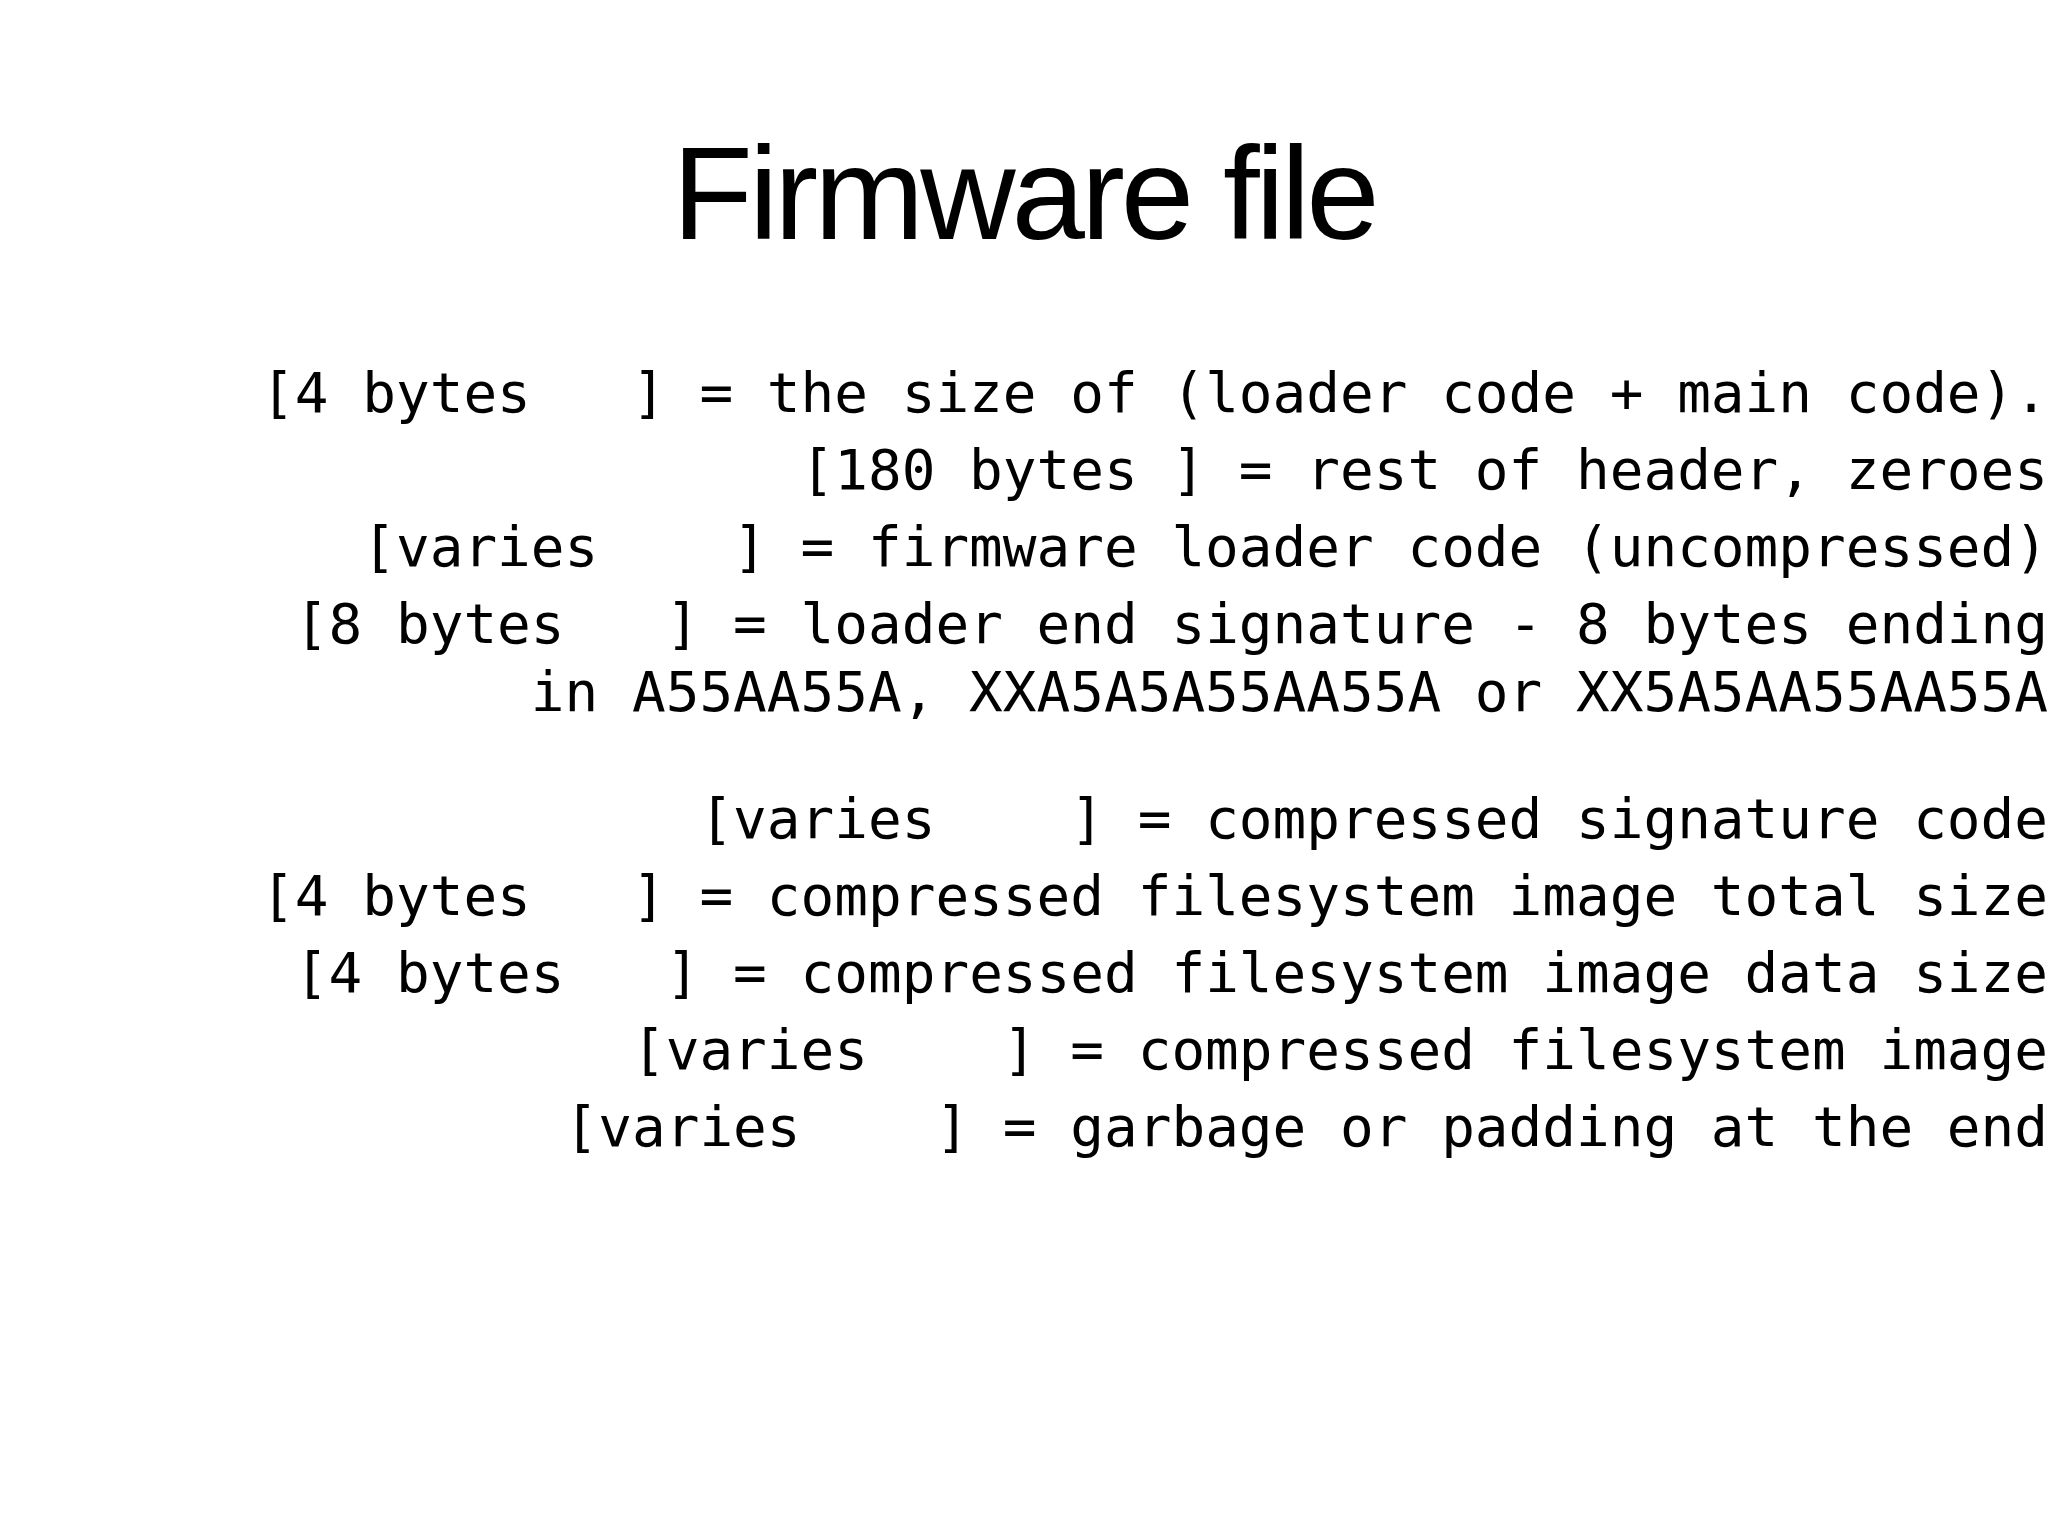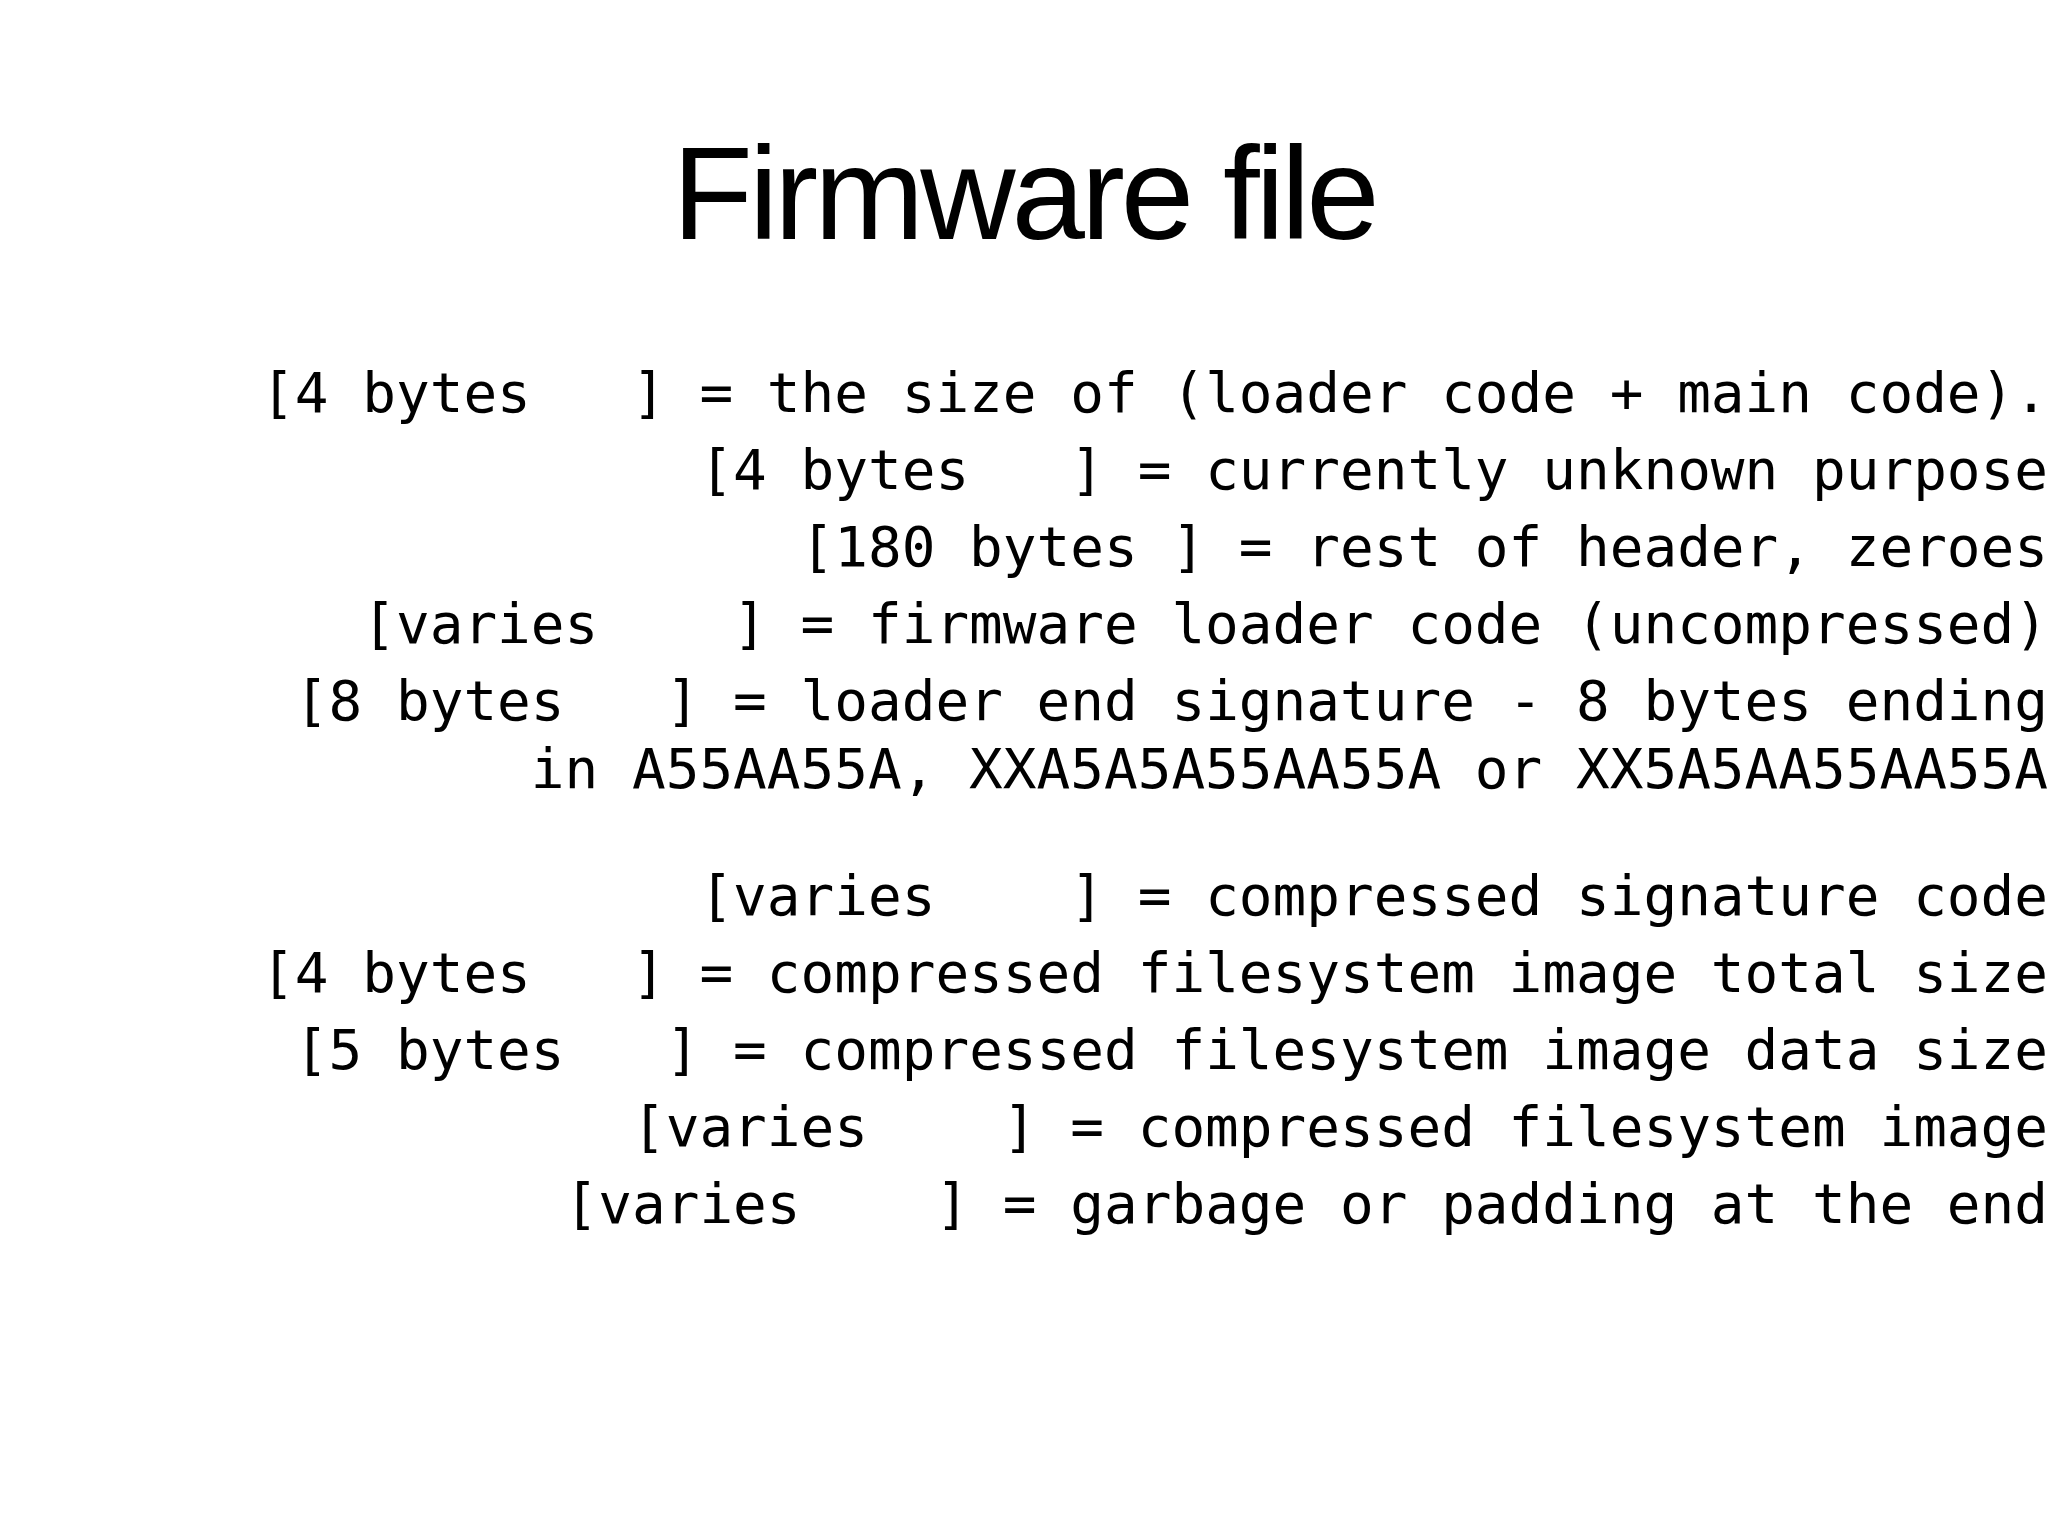--- a/index.html
+++ b/index.html
@@ -50,25 +50,24 @@
     line-height: 58px;
   }
 </style>
 </head>
 <body>
 
 <div class="slide">
   <h1 class="title">Firmware file</h1>
   <div class="listing">
       <div class="line entry">[4 bytes   ] = the size of (loader code + main code).</div>
-      <div class="line entry">[4 bytes   ] = currently unknown purpose</div>
       <div class="line entry">[180 bytes ] = rest of header, zeroes</div>
       <div class="line entry">[varies    ] = firmware loader code (uncompressed)</div>
       <div class="line entry">[8 bytes   ] = loader end signature - 8 bytes ending</div>
       <div class="line wrap">  in A55AA55A, XXA5A5A55AA55A or XX5A5AA55AA55A</div>
       <div class="line blank"></div>
       <div class="line entry">[varies    ] = compressed signature code</div>
       <div class="line entry">[4 bytes   ] = compressed filesystem image total size</div>
-      <div class="line entry">[5 bytes   ] = compressed filesystem image data size</div>
+      <div class="line entry">[4 bytes   ] = compressed filesystem image data size</div>
       <div class="line entry">[varies    ] = compressed filesystem image</div>
       <div class="line entry">[varies    ] = garbage or padding at the end</div>
     </div>
 </div>
 
 </body></html>

